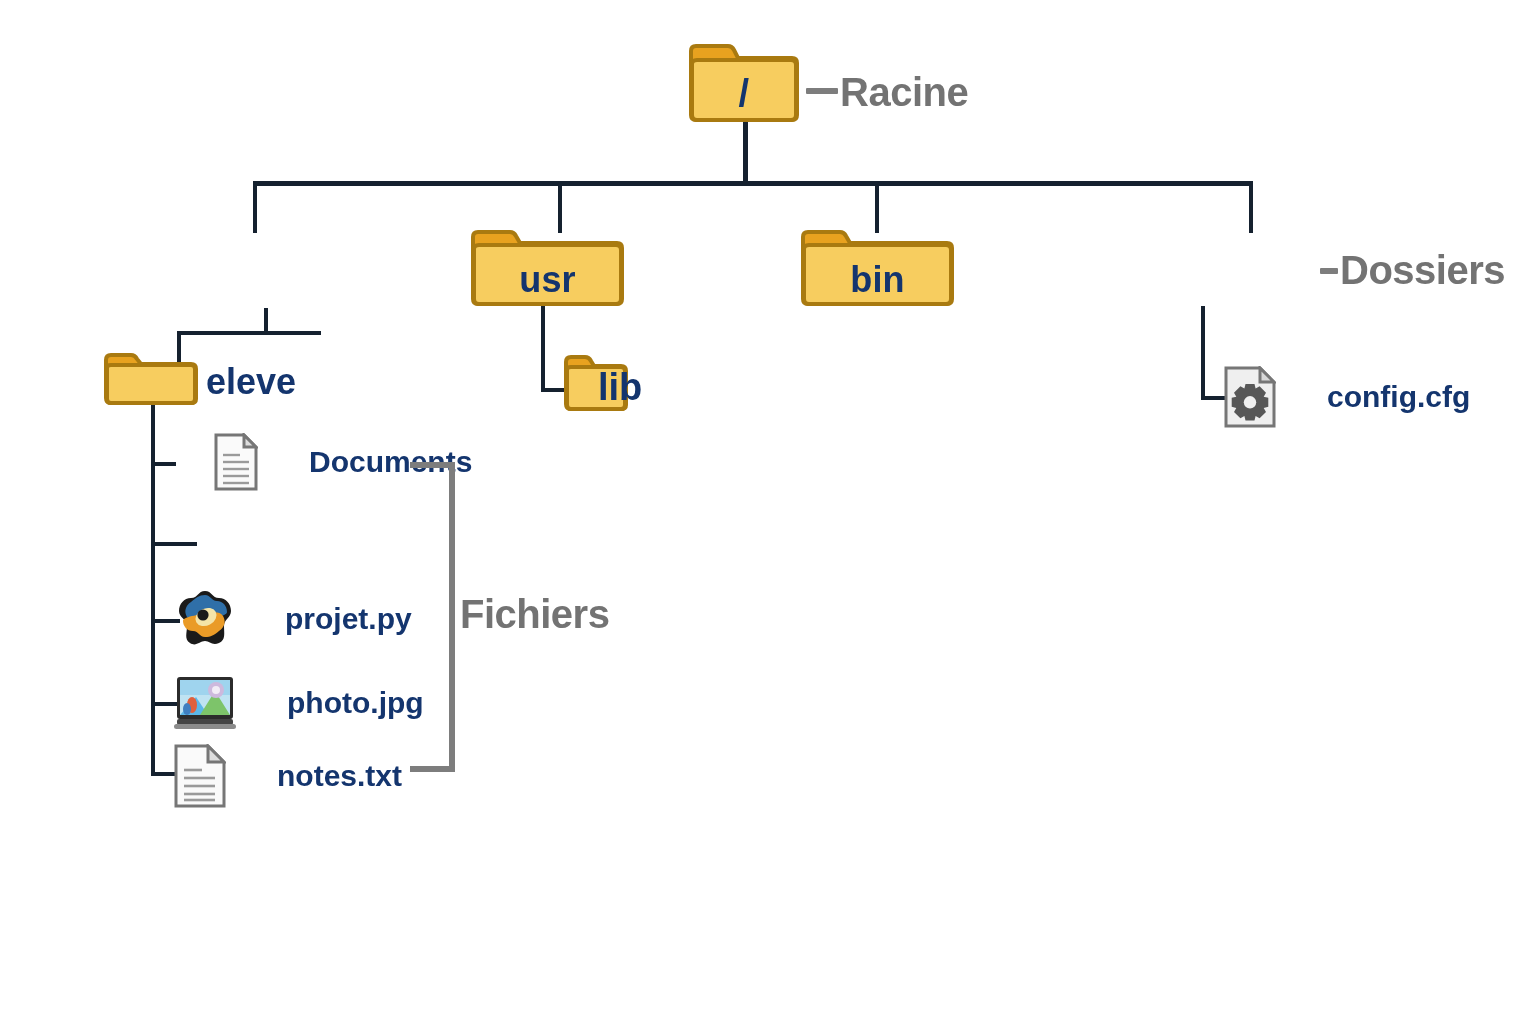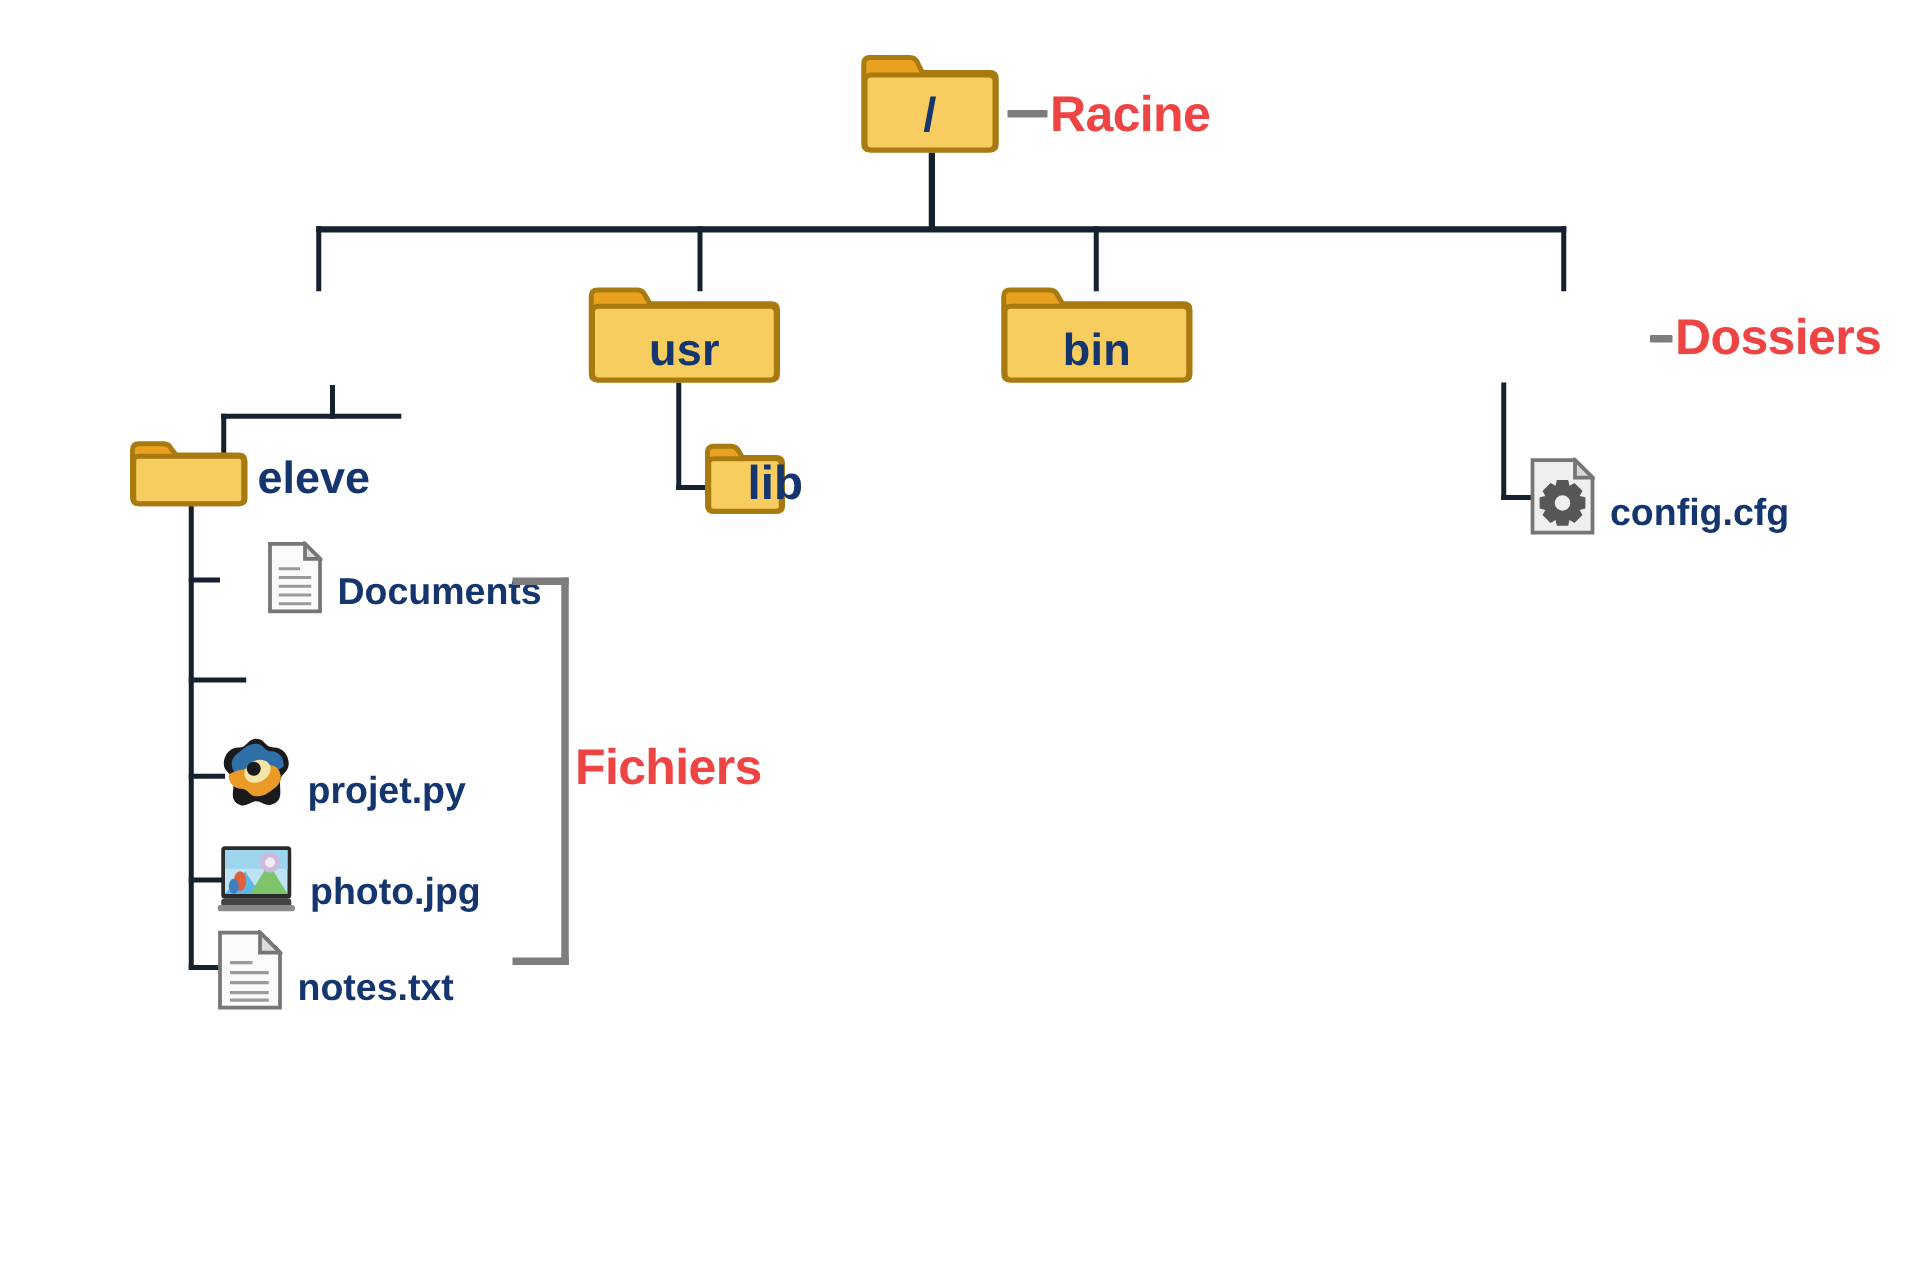--- a/index.html
+++ b/index.html
@@ -48,38 +48,39 @@
   
   .side-label {
     position: absolute;
     color: #14356e;
     font-size: 30px;
     font-weight: 600;
     white-space: nowrap;
   }
   .callout {
     position: absolute;
-    color: #ef4444;
+    color: #737373;
     font-size: 40px;
     font-weight: 700;
     white-space: nowrap;
     letter-spacing: -0.5px;
   }
   .dash {
     position: absolute;
     background: #7d7d7d;
     height: 6px;
     border-radius: 1px;
   }
 
   
   .file-row {
     position: absolute;
     display: flex;
-    align-items: flex-end;
+    align-items: center;
+    gap: 39px;
   }
   .file-name {
     color: #14356e;
     font-size: 30px;
     font-weight: 600;
     white-space: nowrap;
     margin-left: 12px;
   }
   .file-icon { flex: 0 0 auto; display: block; }
 

